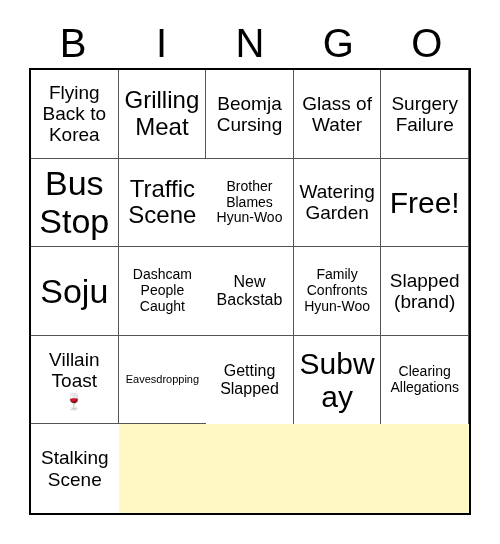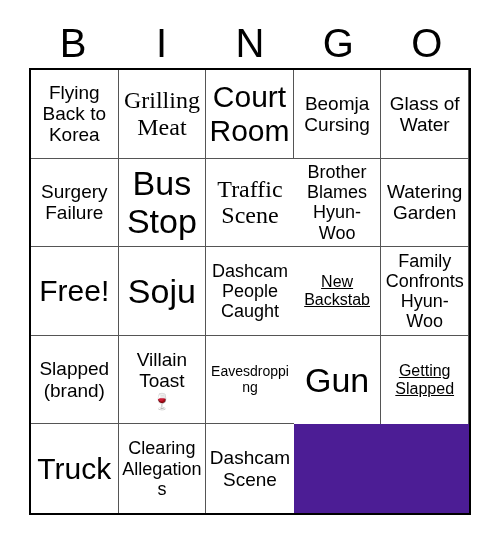--- a/index.html
+++ b/index.html
@@ -47,21 +47,21 @@
     position: absolute;
     left: 29px;
     top: 68px;
     width: 442px;
     height: 447px;
     border: 2px solid #000000;
     box-sizing: border-box;
     display: grid;
     grid-template-columns: repeat(5, 1fr);
     grid-template-rows: repeat(5, 1fr);
-    background: #4c1d95;
+    background: #fef9c3;
   }
   .cell {
     border-right: 1px solid #555555;
     border-bottom: 1px solid #555555;
     box-sizing: border-box;
     display: flex;
     flex-direction: column;
     align-items: center;
     justify-content: center;
     text-align: center;
@@ -72,25 +72,25 @@
   .cell.col-last { border-right: none; }
   .cell.row-last { border-bottom: none; }
   .cell-text {
     display: block;
     width: 100%;
     line-height: 1.12;
     word-wrap: break-word;
     color: #000000;
   }
   
-  .fs-xxs .cell-text { font-size: 14px; text-align: center; }
-  .fs-xs  .cell-text { font-size: 18px; }
-  .fs-s   .cell-text { font-size: 16px; text-decoration: underline; }
+  .fs-xxs .cell-text { font-size: 11px; text-align: center; }
+  .fs-xs  .cell-text { font-size: 14px; }
+  .fs-s   .cell-text { font-size: 16px; }
   .fs-m   .cell-text { font-size: 19px; }
-  .fs-l   .cell-text { font-size: 24px; font-family: Liberation Serif, serif; }
+  .fs-l   .cell-text { font-size: 24px; }
   .fs-xl  .cell-text { font-size: 30px; }
   .fs-xxl .cell-text { font-size: 34px; }
   .cell-emoji {
     display: block;
     font-size: 16px;
     line-height: 1.1;
     margin-top: 1px;
   }
 </style>
 </head>
@@ -105,23 +105,20 @@
     <div class="header-letter">G</div>
     <div class="header-letter">O</div>
   </div>
 
   <div id="grid">
       <div class="cell fs-m">
         <span class="cell-text">Flying Back to Korea</span>
       </div>
       <div class="cell fs-l">
         <span class="cell-text">Grilling Meat</span>
-      </div>
-      <div class="cell fs-xl">
-        <span class="cell-text">Court Room</span>
       </div>
       <div class="cell fs-m">
         <span class="cell-text">Beomja Cursing</span>
       </div>
       <div class="cell fs-m">
         <span class="cell-text">Glass of Water</span>
       </div>
       <div class="cell fs-m">
         <span class="cell-text">Surgery Failure</span>
       </div>
@@ -155,30 +152,27 @@
       <div class="cell fs-m">
         <span class="cell-text">Slapped (brand)</span>
       </div>
       <div class="cell fs-m">
         <span class="cell-text">Villain Toast</span>
         <span class="cell-emoji">🍷</span>
       </div>
       <div class="cell fs-xxs col-last">
         <span class="cell-text">Eavesdropping</span>
       </div>
-      <div class="cell fs-xxl row-last">
-        <span class="cell-text">Gun</span>
-      </div>
       <div class="cell fs-s row-last">
         <span class="cell-text">Getting Slapped</span>
       </div>
       <div class="cell fs-xl row-last">
-        <span class="cell-text">Truck</span>
+        <span class="cell-text">Subway</span>
       </div>
       <div class="cell fs-xs row-last">
         <span class="cell-text">Clearing Allegations</span>
       </div>
       <div class="cell fs-m col-last row-last">
-        <span class="cell-text">Dashcam Scene</span>
+        <span class="cell-text">Stalking Scene</span>
       </div>
     </div>
 
 </div>
 
 </body></html>

